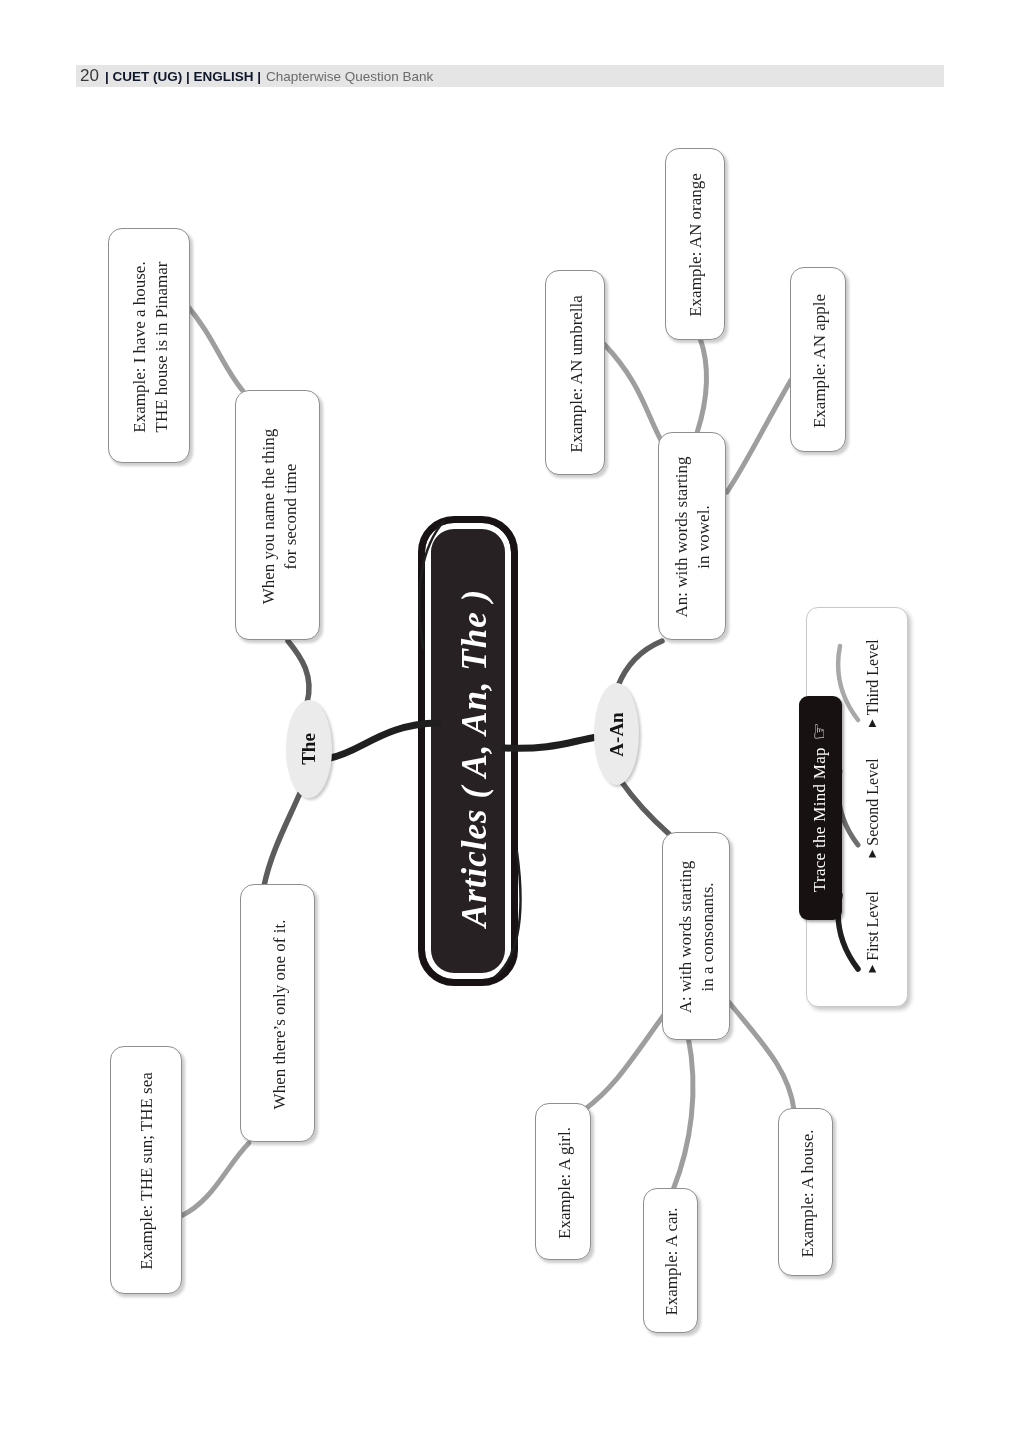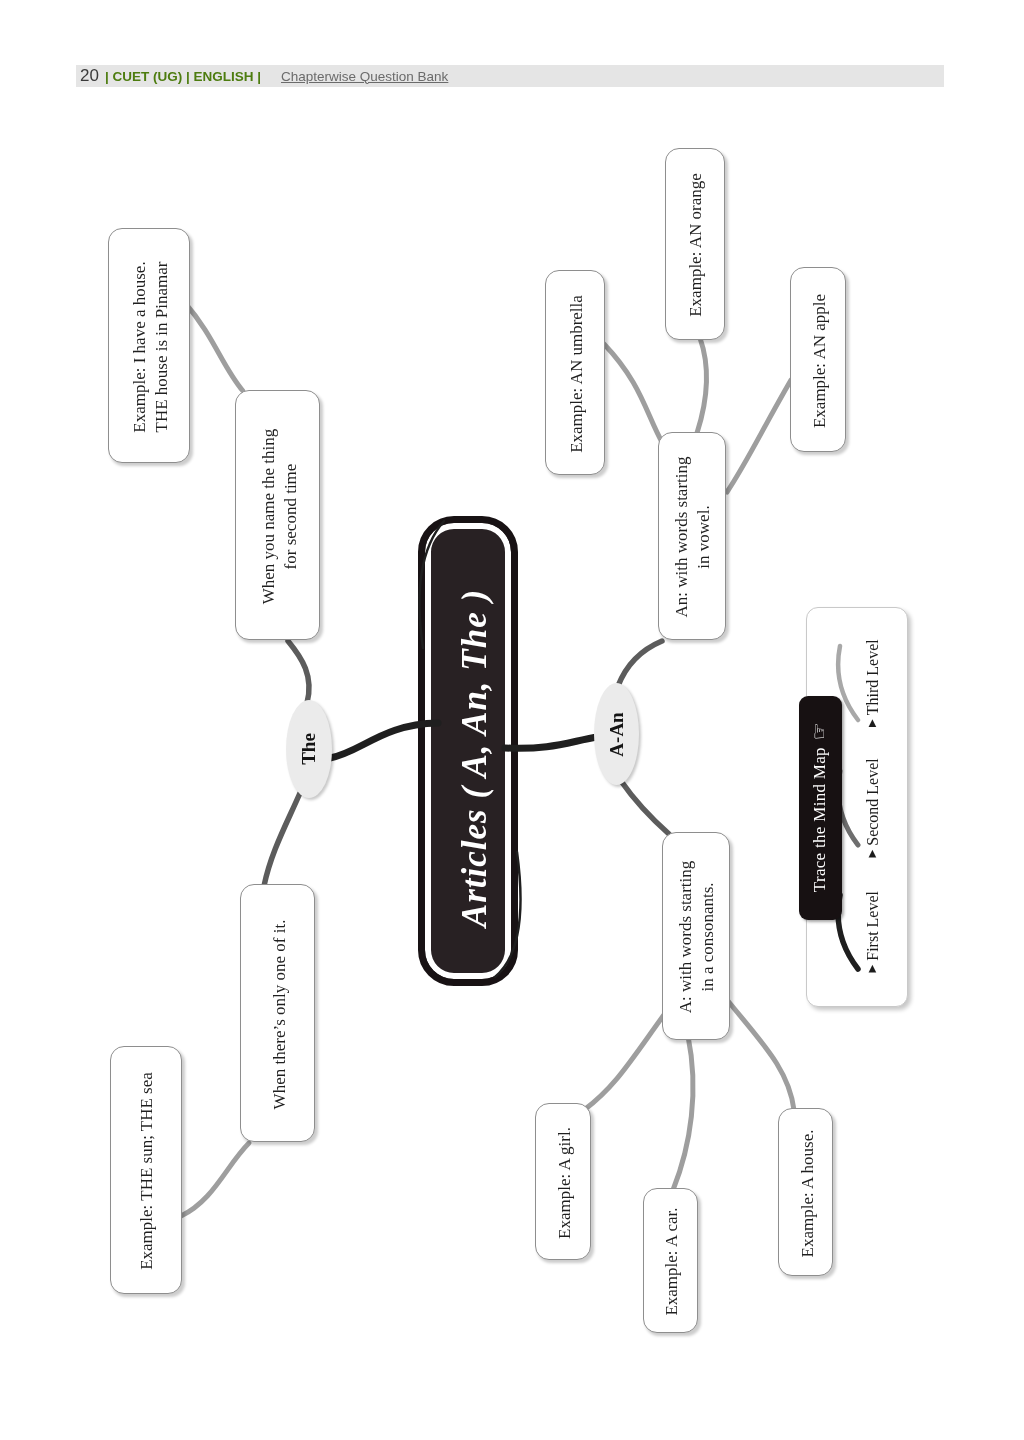--- a/index.html
+++ b/index.html
@@ -2,22 +2,22 @@
 <html><head>
 <meta charset="utf-8">
 <style>
   html,body{margin:0;padding:0;background:#fff;}
   #page{position:relative;width:1024px;height:1440px;background:#ffffff;overflow:hidden;
         font-family:"Liberation Serif","DejaVu Serif",serif;}
   
   #header-bar{position:absolute;left:76px;top:65px;width:868px;height:22px;background:#e5e5e5;
               display:flex;align-items:center;font-family:"Liberation Sans","DejaVu Sans",sans-serif;}
   #header-bar .pgnum{font-size:17px;color:#3a3a3a;margin:0 6px 0 4px;}
-  #header-bar .bold{font-size:13.5px;font-weight:bold;color:#4d7c0f;}
-  #header-bar .reg{font-size:13.5px;color:#6b6b6b;margin-left:20px;text-decoration:underline;}
+  #header-bar .bold{font-size:13.5px;font-weight:bold;color:#0f172a;}
+  #header-bar .reg{font-size:13.5px;color:#6b6b6b;margin-left:5px;}
   
   .layer{position:absolute;left:0;top:0;width:1024px;height:1440px;pointer-events:none;}
   
   #central-node{position:absolute;left:418px;top:516px;width:100px;height:470px;box-sizing:border-box;
                 background:#282123;border:7px solid #181214;border-radius:36px;
                 box-shadow:inset 0 0 0 6px #ffffff;}
   #central-node .vtext{color:#ffffff;font-size:35px;font-style:italic;font-weight:bold;
                        letter-spacing:1px;white-space:nowrap;}
   
   .enode{position:absolute;background:#ebebeb;border-radius:50%;box-shadow:2px 2px 3px rgba(0,0,0,.22);}

